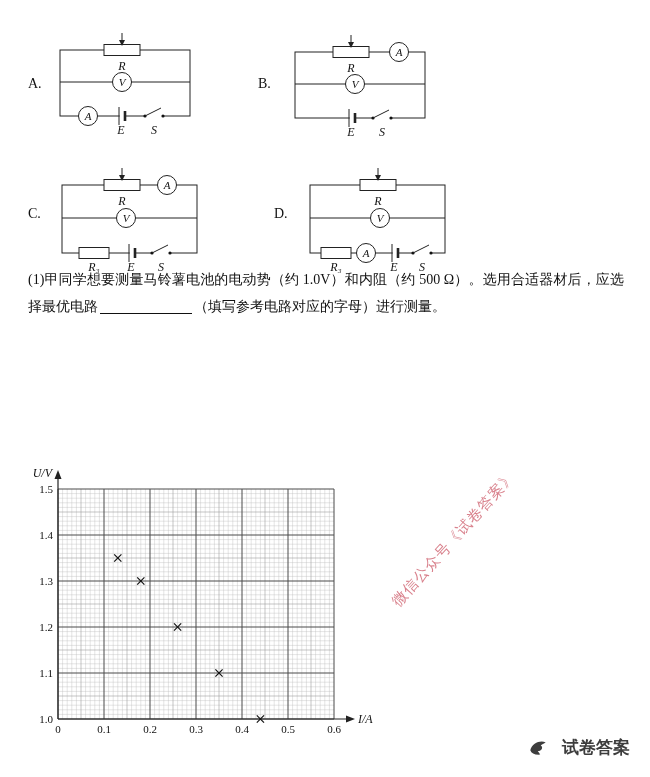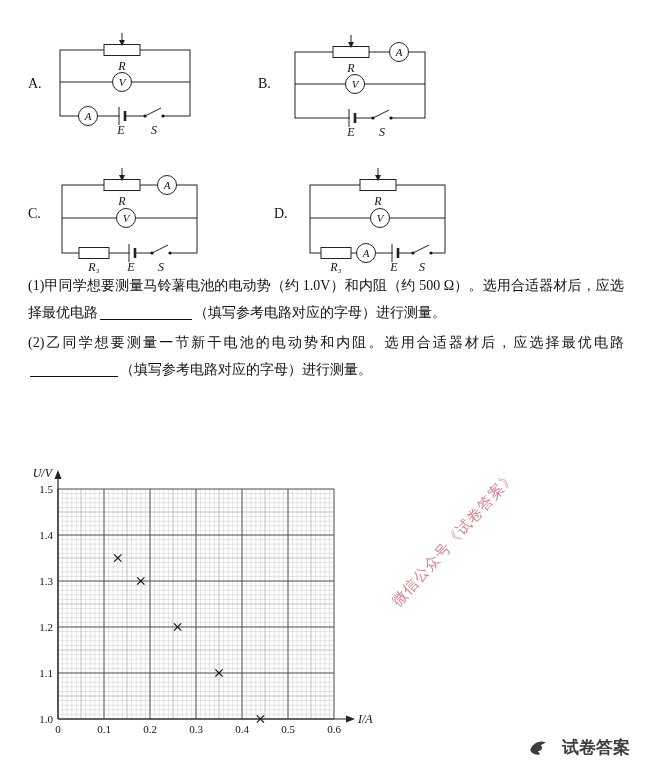--- a/index.html
+++ b/index.html
@@ -11,21 +11,21 @@
   .circ-label { position:absolute; font-size:14px; color:#111; }
   .circuit { position:absolute; }
   .circuit .wire { stroke:#222; stroke-width:1; fill:none; }
   .circuit .mask { fill:#fff; stroke:none; }
   .circuit .comp { fill:#fff; stroke:#222; stroke-width:1; }
   .circuit .meter { fill:#fff; stroke:#222; stroke-width:1; }
   .circuit .arrow { fill:#222; stroke:none; }
   .circuit .dot { fill:#111; stroke:none; }
   .circuit .lbl { font:italic 12px "Liberation Serif",serif; text-anchor:middle; fill:#111; }
   .circuit .meter-lbl { font:italic 11px "Liberation Serif",serif; text-anchor:middle; fill:#111; }
-  .questions { position:absolute; left:28px; top:272px; width:596px;
+  .questions { position:absolute; left:28px; top:266px; width:596px;
     font-size:14px; line-height:27px; text-align:justify; }
   .questions p + p { margin-top:3px; }
   .blank { display:inline-block; border-bottom:1px solid #111; height:16px;
     margin:0 2px; vertical-align:-3px; }
   .w56{width:56px}.w80{width:80px}.w88{width:88px}.w92{width:92px}
   .it { font-style:italic; }
   .chart-wrap { position:absolute; left:20px; top:455px; }
   .tick { font:11px "Liberation Serif",serif; fill:#111; }
   .axis-title { font:italic 12px "Liberation Serif",serif; fill:#111; }
   .watermark { position:absolute; left:388px; top:598px; transform:rotate(-48deg);
@@ -156,21 +156,20 @@
       <rect class="mask" x="114" y="85.5" width="16" height="5"></rect>
       <circle class="dot" cx="113" cy="88" r="1.6"></circle>
       <line class="wire" x1="113" y1="88" x2="129" y2="80"></line>
       <circle class="dot" cx="131" cy="88" r="1.6"></circle>
     </g>
     <text class="lbl" x="122" y="106">S</text>
   </svg>
 
   <div class="questions">
     <p><span>(1)甲同学想要测量马铃薯电池的电动势（约 1.0V）和内阻（约 500 Ω）。选用合适器材后，应选择最优电路</span><span class="blank w92"></span><span>（填写参考电路对应的字母）进行测量。</span></p>
-    <p><span>(2)乙同学想要测量一节新干电池的电动势和内阻。选用合适器材后，应选择最优电路</span><span class="blank w88"></span><span>（填写参考电路对应的字母）进行测量。</span></p>
   </div>
 
   <div class="chart-wrap">
     <svg id="chart-svg" width="378" height="292" viewBox="0 0 378 292">
         <path d="M42.6 34L42.6 264M47.2 34L47.2 264M51.8 34L51.8 264M56.4 34L56.4 264M65.6 34L65.6 264M70.19999999999999 34L70.19999999999999 264M74.8 34L74.8 264M79.4 34L79.4 264M88.6 34L88.6 264M93.19999999999999 34L93.19999999999999 264M97.8 34L97.8 264M102.39999999999999 34L102.39999999999999 264M111.6 34L111.6 264M116.19999999999999 34L116.19999999999999 264M120.8 34L120.8 264M125.39999999999999 34L125.39999999999999 264M134.6 34L134.6 264M139.2 34L139.2 264M143.8 34L143.8 264M148.39999999999998 34L148.39999999999998 264M157.6 34L157.6 264M162.2 34L162.2 264M166.79999999999998 34L166.79999999999998 264M171.39999999999998 34L171.39999999999998 264M180.6 34L180.6 264M185.2 34L185.2 264M189.79999999999998 34L189.79999999999998 264M194.39999999999998 34L194.39999999999998 264M203.6 34L203.6 264M208.2 34L208.2 264M212.79999999999998 34L212.79999999999998 264M217.39999999999998 34L217.39999999999998 264M226.6 34L226.6 264M231.2 34L231.2 264M235.79999999999998 34L235.79999999999998 264M240.39999999999998 34L240.39999999999998 264M249.6 34L249.6 264M254.2 34L254.2 264M258.79999999999995 34L258.79999999999995 264M263.4 34L263.4 264M272.6 34L272.6 264M277.2 34L277.2 264M281.79999999999995 34L281.79999999999995 264M286.4 34L286.4 264M295.59999999999997 34L295.59999999999997 264M300.2 34L300.2 264M304.79999999999995 34L304.79999999999995 264M309.4 34L309.4 264M38 259.4L314 259.4M38 254.8L314 254.8M38 250.2L314 250.2M38 245.6L314 245.6M38 236.4L314 236.4M38 231.8L314 231.8M38 227.2L314 227.2M38 222.6L314 222.6M38 213.4L314 213.4M38 208.8L314 208.8M38 204.2L314 204.2M38 199.60000000000002L314 199.60000000000002M38 190.4L314 190.4M38 185.8L314 185.8M38 181.2L314 181.2M38 176.60000000000002L314 176.60000000000002M38 167.4L314 167.4M38 162.8L314 162.8M38 158.2L314 158.2M38 153.60000000000002L314 153.60000000000002M38 144.4L314 144.4M38 139.8L314 139.8M38 135.20000000000002L314 135.20000000000002M38 130.60000000000002L314 130.60000000000002M38 121.4L314 121.4M38 116.80000000000001L314 116.80000000000001M38 112.20000000000002L314 112.20000000000002M38 107.60000000000002L314 107.60000000000002M38 98.4L314 98.4M38 93.80000000000001L314 93.80000000000001M38 89.20000000000002L314 89.20000000000002M38 84.60000000000002L314 84.60000000000002M38 75.4L314 75.4M38 70.80000000000001L314 70.80000000000001M38 66.20000000000002L314 66.20000000000002M38 61.60000000000002L314 61.60000000000002M38 52.400000000000006L314 52.400000000000006M38 47.80000000000001L314 47.80000000000001M38 43.20000000000002L314 43.20000000000002M38 38.60000000000002L314 38.60000000000002" stroke="#bcbcbc" stroke-width="0.4" fill="none"></path>
         <path d="M61 34L61 264M107 34L107 264M153 34L153 264M199 34L199 264M244.99999999999997 34L244.99999999999997 264M291 34L291 264M38 241L314 241M38 195L314 195M38 149L314 149M38 103L314 103M38 57.00000000000003L314 57.00000000000003" stroke="#9e9e9e" stroke-width="0.6" fill="none"></path>
         <path d="M38 34L38 264M84 34L84 264M130 34L130 264M176 34L176 264M222 34L222 264M268 34L268 264M314 34L314 264M38 264L314 264M38 218L314 218M38 172L314 172M38 126L314 126M38 80L314 80M38 34.00000000000003L314 34.00000000000003" stroke="#4a4a4a" stroke-width="1" fill="none"></path>
         <line x1="38" y1="264" x2="38" y2="20" stroke="#222" stroke-width="1.2"></line>
         <polygon points="34.5,24 41.5,24 38,15" fill="#222"></polygon>
         <line x1="38" y1="264" x2="330" y2="264" stroke="#222" stroke-width="1.2"></line>

